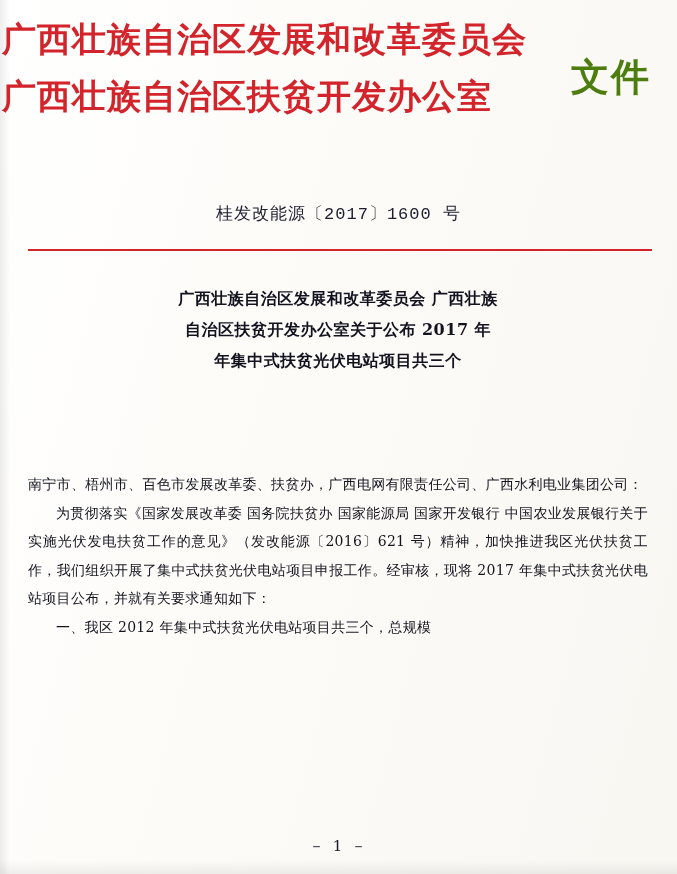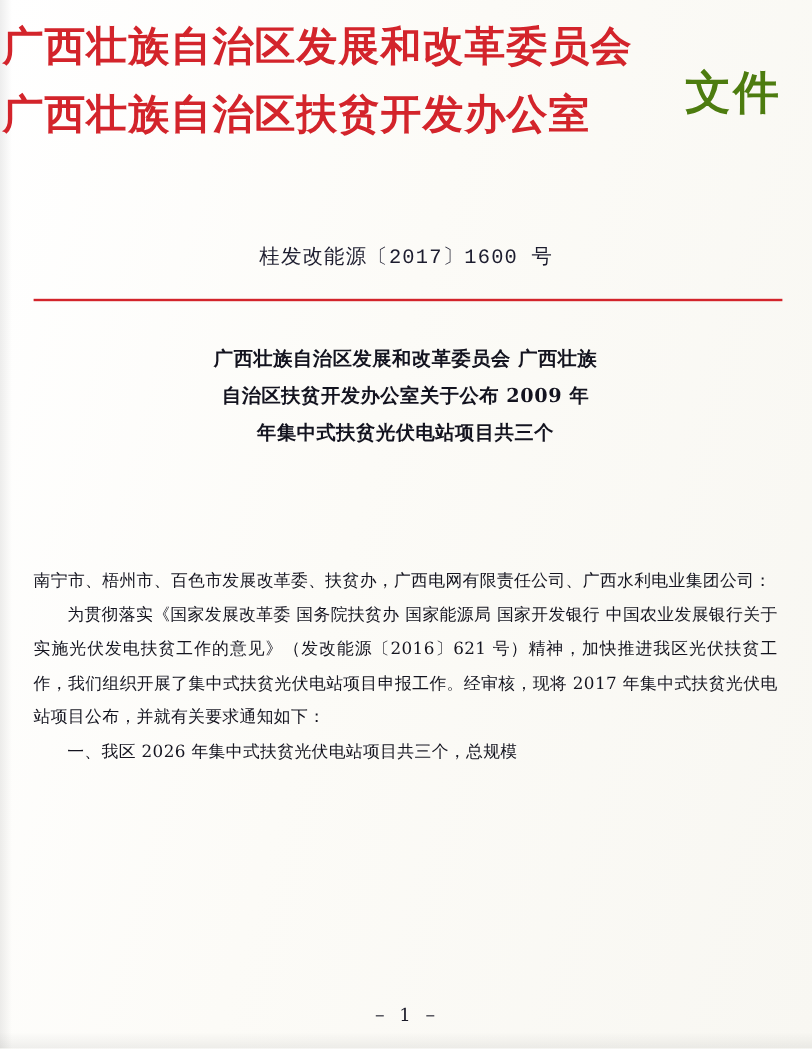--- a/index.html
+++ b/index.html
@@ -146,24 +146,24 @@
     <div class="lh-line lh-line2">广西壮族自治区扶贫开发办公室</div>
   </div>
   <div class="lh-wen">文件</div>
 
   <div class="doc-number">桂发改能源〔2017〕1600 号</div>
 
   <div class="red-rule"></div>
 
   <div class="title">
     <div>广西壮族自治区发展和改革委员会 广西壮族</div>
-    <div>自治区扶贫开发办公室关于公布 2009 年</div>
+    <div>自治区扶贫开发办公室关于公布 2017 年</div>
     <div>年集中式扶贫光伏电站项目共三个</div>
   </div>
 
   <div class="body-text">
     <p>南宁市、梧州市、百色市发展改革委、扶贫办，广西电网有限责任公司、广西水利电业集团公司：</p>
     <p class="indent">为贯彻落实《国家发展改革委 国务院扶贫办 国家能源局 国家开发银行 中国农业发展银行关于实施光伏发电扶贫工作的意见》（发改能源〔2016〕621 号）精神，加快推进我区光伏扶贫工作，我们组织开展了集中式扶贫光伏电站项目申报工作。经审核，现将 2017 年集中式扶贫光伏电站项目公布，并就有关要求通知如下：</p>
-    <p class="indent">一、我区 2026 年集中式扶贫光伏电站项目共三个，总规模</p>
+    <p class="indent">一、我区 2012 年集中式扶贫光伏电站项目共三个，总规模</p>
   </div>
 
   <div class="page-number">－ 1 －</div>
 </div>
 
 </body></html>

